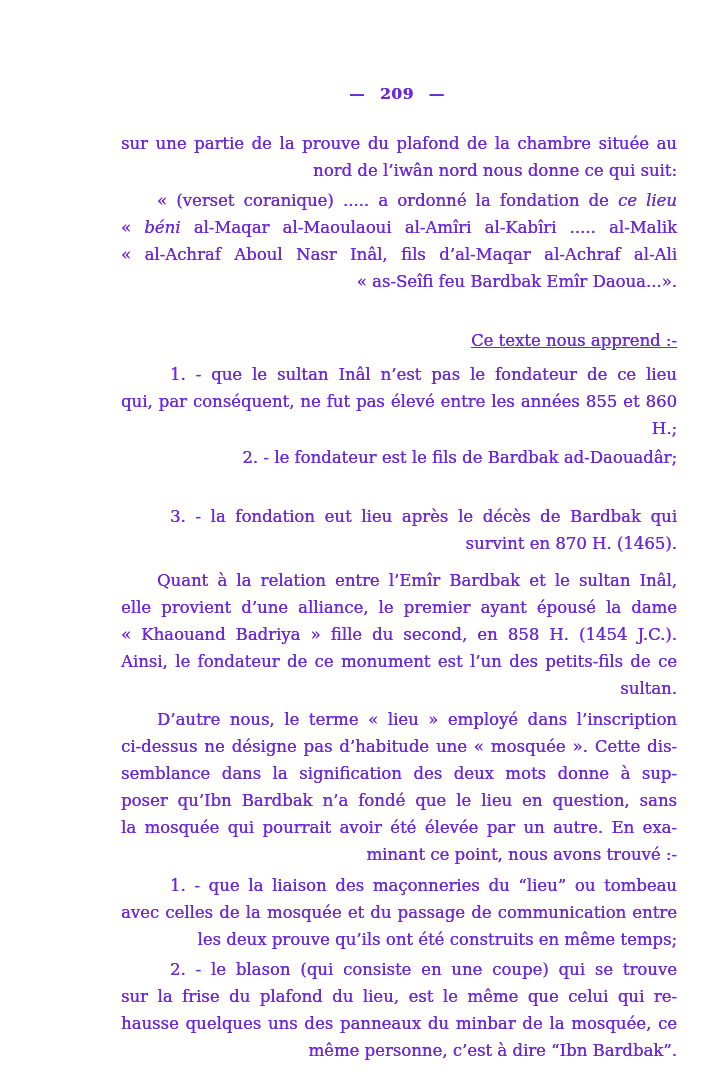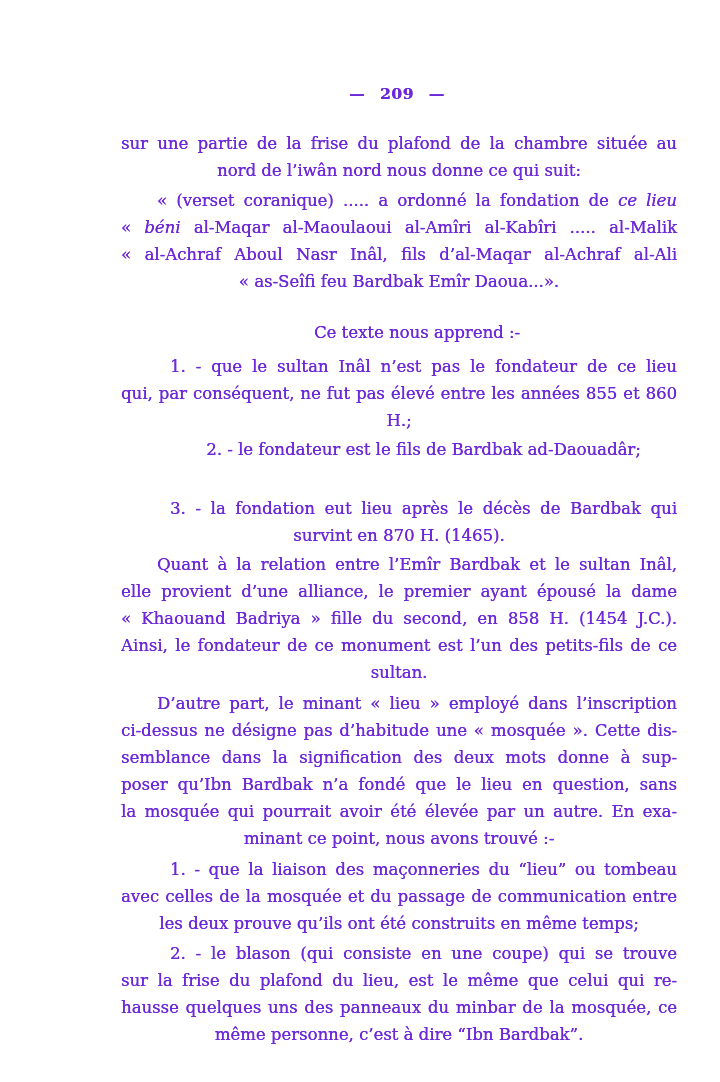--- a/index.html
+++ b/index.html
@@ -30,71 +30,71 @@
   }
   .text-block {
     margin-left: 84px;
     margin-top: 28px;
     width: 556px;
     font-size: 16.5px;
   }
   .para { margin: 0; }
   .line {
     line-height: 27px;
-    text-align: center;
+    text-align: right;
     white-space: normal;
     hyphens: none;
   }
   .line.just {
     text-align: justify;
     text-align-last: justify;
     text-justify: inter-word;
   }
   .it { font-style: italic; }
 </style>
 </head>
 <body>
 
 <div class="page">
   <div class="page-header">— 209 —</div>
   <div class="text-block" id="text-block">
       <div class="para" style="margin-top: 0px;">
-        <div class="line just"><span>sur une partie de la frise du plafond de la chambre située au</span></div>
+        <div class="line just"><span>sur une partie de la prouve du plafond de la chambre située au</span></div>
         <div class="line"><span>nord de l’iwân nord nous donne ce qui suit:</span></div>
       </div>
       <div class="para" style="margin-top: 3px;">
         <div class="line just" style="padding-left: 36px;"><span>« (verset coranique) ..... a ordonné la fondation de </span><span class="it">ce lieu</span></div>
         <div class="line just"><span>« </span><span class="it">béni</span><span> al-Maqar al-Maoulaoui al-Amîri al-Kabîri ..... al-Malik</span></div>
         <div class="line just"><span>« al-Achraf Aboul Nasr Inâl, fils d’al-Maqar al-Achraf al-Ali</span></div>
         <div class="line"><span>« as-Seîfi feu Bardbak Emîr Daoua...».</span></div>
       </div>
-      <div class="para" style="margin-top: 24px;">
+      <div class="para" style="margin-top: 32px; text-decoration: underline;">
         <div class="line" style="padding-left: 36px;"><span>Ce texte nous apprend :-</span></div>
       </div>
       <div class="para" style="margin-top: 7px;">
         <div class="line just" style="padding-left: 49px;"><span>1. - que le sultan Inâl n’est pas le fondateur de ce lieu</span></div>
         <div class="line just"><span>qui, par conséquent, ne fut pas élevé entre les années 855 et 860</span></div>
         <div class="line"><span>H.;</span></div>
       </div>
       <div class="para" style="margin-top: 2px;">
         <div class="line" style="padding-left: 49px;"><span>2. - le fondateur est le fils de Bardbak ad-Daouadâr;</span></div>
       </div>
       <div class="para" style="margin-top: 1px;">
         <div class="line just" style="padding-left: 49px; margin-top: 32px;"><span>3. - la fondation eut lieu après le décès de Bardbak qui</span></div>
         <div class="line"><span>survint en 870 H. (1465).</span></div>
       </div>
-      <div class="para" style="margin-top: 2px;">
+      <div class="para" style="margin-top: 10px;">
         <div class="line just" style="padding-left: 36px;"><span>Quant à la relation entre l’Emîr Bardbak et le sultan Inâl,</span></div>
         <div class="line just"><span>elle provient d’une alliance, le premier ayant épousé la dame</span></div>
         <div class="line just"><span>« Khaouand Badriya » fille du second, en 858 H. (1454 J.C.).</span></div>
         <div class="line just"><span>Ainsi, le fondateur de ce monument est l’un des petits-fils de ce</span></div>
         <div class="line"><span>sultan.</span></div>
       </div>
       <div class="para" style="margin-top: 4px;">
-        <div class="line just" style="padding-left: 36px;"><span>D’autre part, le minant « lieu » employé  dans l’inscription</span></div>
+        <div class="line just" style="padding-left: 36px;"><span>D’autre nous, le terme « lieu » employé  dans l’inscription</span></div>
         <div class="line just"><span>ci-dessus ne désigne pas d’habitude une « mosquée ». Cette dis-</span></div>
         <div class="line just"><span>semblance dans la signification des deux mots donne à sup-</span></div>
         <div class="line just"><span>poser qu’Ibn Bardbak n’a fondé que le lieu en question, sans</span></div>
         <div class="line just"><span>la mosquée qui pourrait avoir été élevée par un autre. En exa-</span></div>
         <div class="line"><span>minant ce point, nous avons trouvé :-</span></div>
       </div>
       <div class="para" style="margin-top: 4px;">
         <div class="line just" style="padding-left: 49px;"><span>1. - que la liaison des maçonneries du “lieu” ou tombeau</span></div>
         <div class="line just"><span>avec celles de la mosquée et du passage de communication entre</span></div>
         <div class="line"><span>les deux prouve qu’ils ont été construits en même temps;</span></div>

